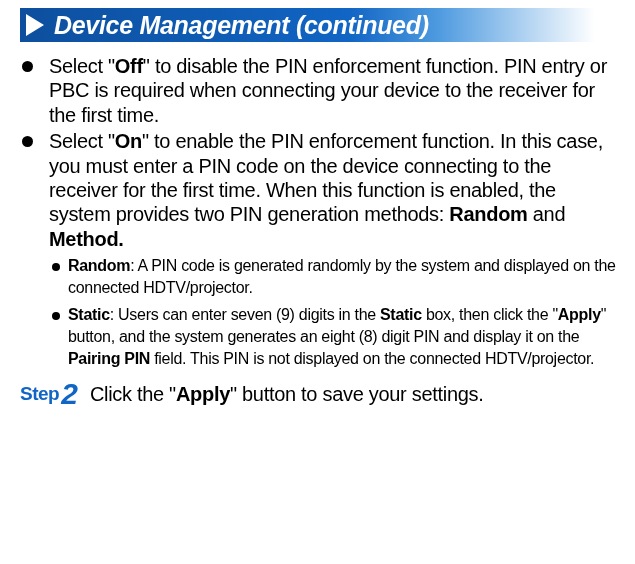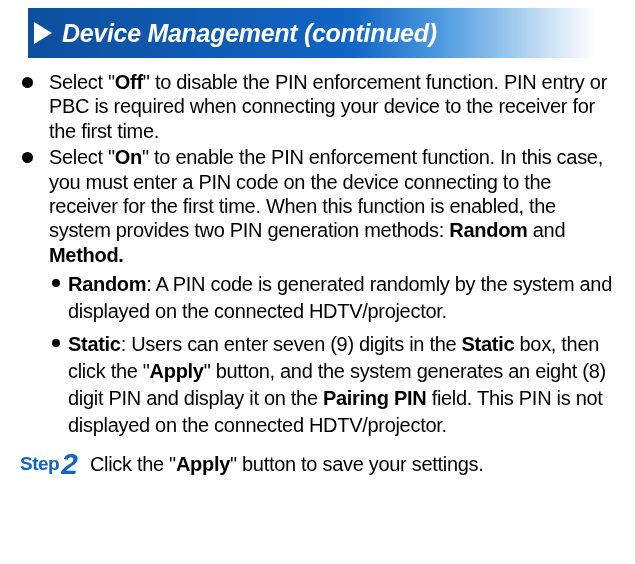--- a/index.html
+++ b/index.html
@@ -7,22 +7,22 @@
     width: 635px;
     height: 564px;
     background: #fff;
     font-family: "Myriad Pro", "Segoe UI", -apple-system, Arial, sans-serif;
     color: #000;
     overflow: hidden;
   }
   .header-bar {
     display: flex;
     align-items: center;
-    height: 50px;
-    margin: 8px 16px 12px 28px;
+    height: 34px;
+    margin: 8px 16px 12px 20px;
     background: linear-gradient(to right, #0d4f9e 0%, #1165c4 55%, #4f9be0 70%, #ffffff 96%);
     padding-left: 6px;
   }
   .header-arrow {
     width: 0;
     height: 0;
     border-top: 11px solid transparent;
     border-bottom: 11px solid transparent;
     border-left: 18px solid #fff;
     margin-right: 10px;
@@ -78,21 +78,21 @@
   .sub-bullet-dot {
     width: 8px;
     height: 8px;
     background: #000;
     border-radius: 50%;
     flex-shrink: 0;
     margin-top: 8px;
     margin-right: 8px;
   }
   .sub-bullet-text {
-    font-size: 20px;
+    font-size: 16px;
     line-height: 1.35;
     letter-spacing: -0.3px;
   }
   .step-row {
     display: flex;
     align-items: center;
     margin-top: 10px;
     margin-left: 2px;
   }
   .step-label {

